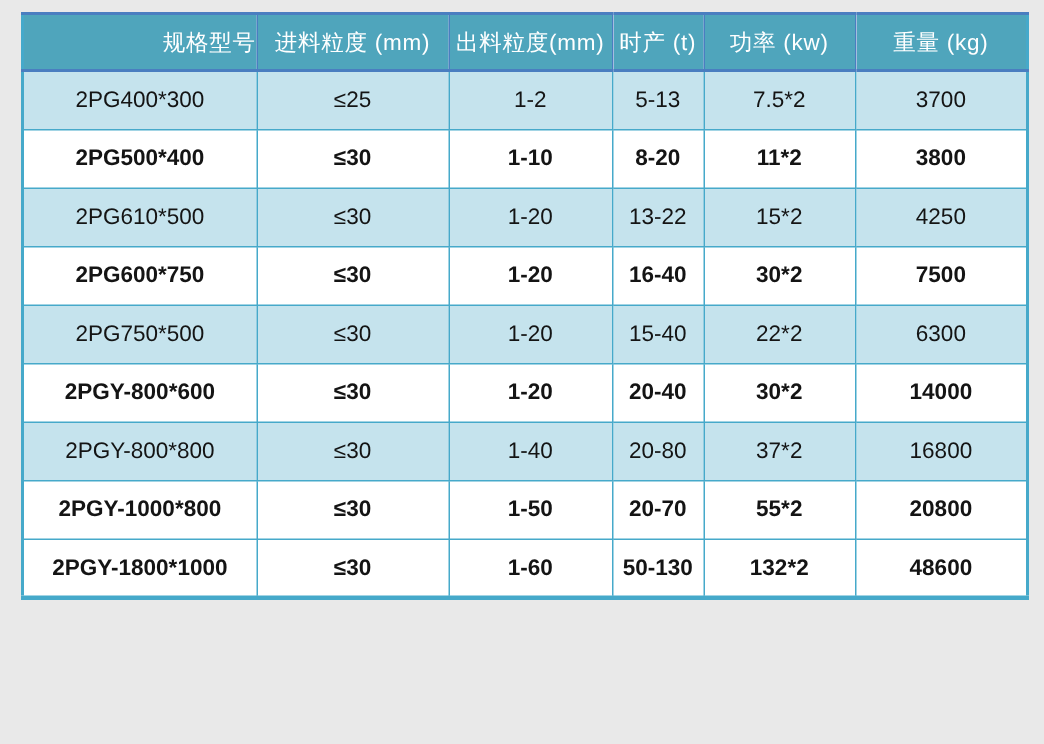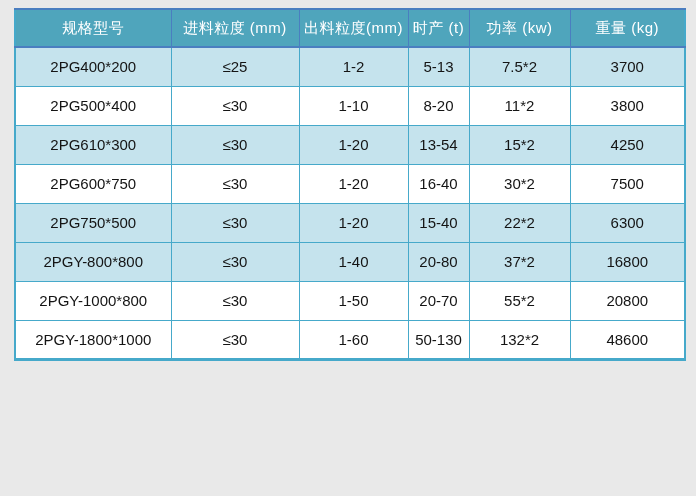--- a/index.html
+++ b/index.html
@@ -49,34 +49,34 @@
     text-align:center;
     vertical-align:middle;
     border-top:2px solid var(--header-border);
     border-bottom:2px solid var(--header-border);
     border-left:1px solid var(--header-border);
     border-right:1px solid var(--header-border);
     letter-spacing:0.5px;
     white-space:nowrap;
     overflow:hidden;
   }
-  thead th:first-child{border-left:none;}
+  thead th:first-child{border-left:none;text-align:right;}
   thead th:last-child{border-right:none;}
   tbody td{
     height:39px;
     font-size:15px;
     color:var(--cell-text);
     text-align:center;
     vertical-align:middle;
     border:1px solid var(--grid-line);
     white-space:nowrap;
     overflow:hidden;
   }
   tbody tr.row-alt{background:var(--row-alt-bg);}
-  tbody tr.row-plain{background:var(--row-plain-bg);}
+  tbody tr.row-plain{background:var(--row-plain-bg);font-weight:bold;}
 </style>
 </head>
 <body>
 
 <div class="page">
   <table class="spec">
     <colgroup>
       <col class="c1">
         <col class="c2">
         <col class="c3">
@@ -89,58 +89,66 @@
           <th>规格型号</th>
           <th>进料粒度 (mm)</th>
           <th>出料粒度(mm)</th>
           <th>时产 (t)</th>
           <th>功率 (kw)</th>
           <th>重量 (kg)</th>
         </tr>
     </thead>
     <tbody id="table-body">
         <tr class="row-alt">
-          <td>2PG400*200</td>
+          <td>2PG400*300</td>
           <td>≤25</td>
           <td>1-2</td>
           <td>5-13</td>
           <td>7.5*2</td>
           <td>3700</td>
         </tr>
         <tr class="row-plain">
           <td>2PG500*400</td>
           <td>≤30</td>
           <td>1-10</td>
           <td>8-20</td>
           <td>11*2</td>
           <td>3800</td>
         </tr>
         <tr class="row-alt">
-          <td>2PG610*300</td>
+          <td>2PG610*500</td>
           <td>≤30</td>
           <td>1-20</td>
-          <td>13-54</td>
+          <td>13-22</td>
           <td>15*2</td>
           <td>4250</td>
         </tr>
         <tr class="row-plain">
           <td>2PG600*750</td>
           <td>≤30</td>
           <td>1-20</td>
           <td>16-40</td>
           <td>30*2</td>
           <td>7500</td>
         </tr>
         <tr class="row-alt">
           <td>2PG750*500</td>
           <td>≤30</td>
           <td>1-20</td>
           <td>15-40</td>
           <td>22*2</td>
           <td>6300</td>
+        </tr>
+        <tr class="row-plain">
+          <td>2PGY-800*600</td>
+          <td>≤30</td>
+          <td>1-20</td>
+          <td>20-40</td>
+          <td>30*2</td>
+          <td>14000</td>
         </tr>
         <tr class="row-alt">
           <td>2PGY-800*800</td>
           <td>≤30</td>
           <td>1-40</td>
           <td>20-80</td>
           <td>37*2</td>
           <td>16800</td>
         </tr>
         <tr class="row-plain">

